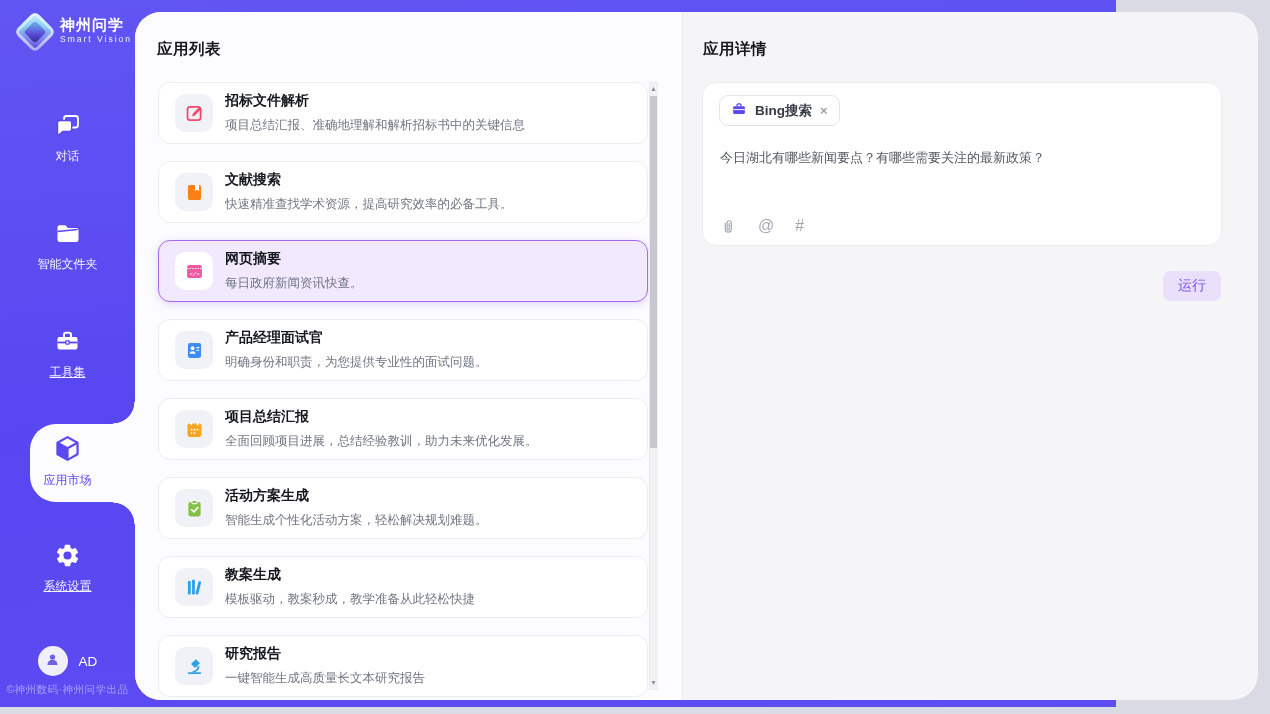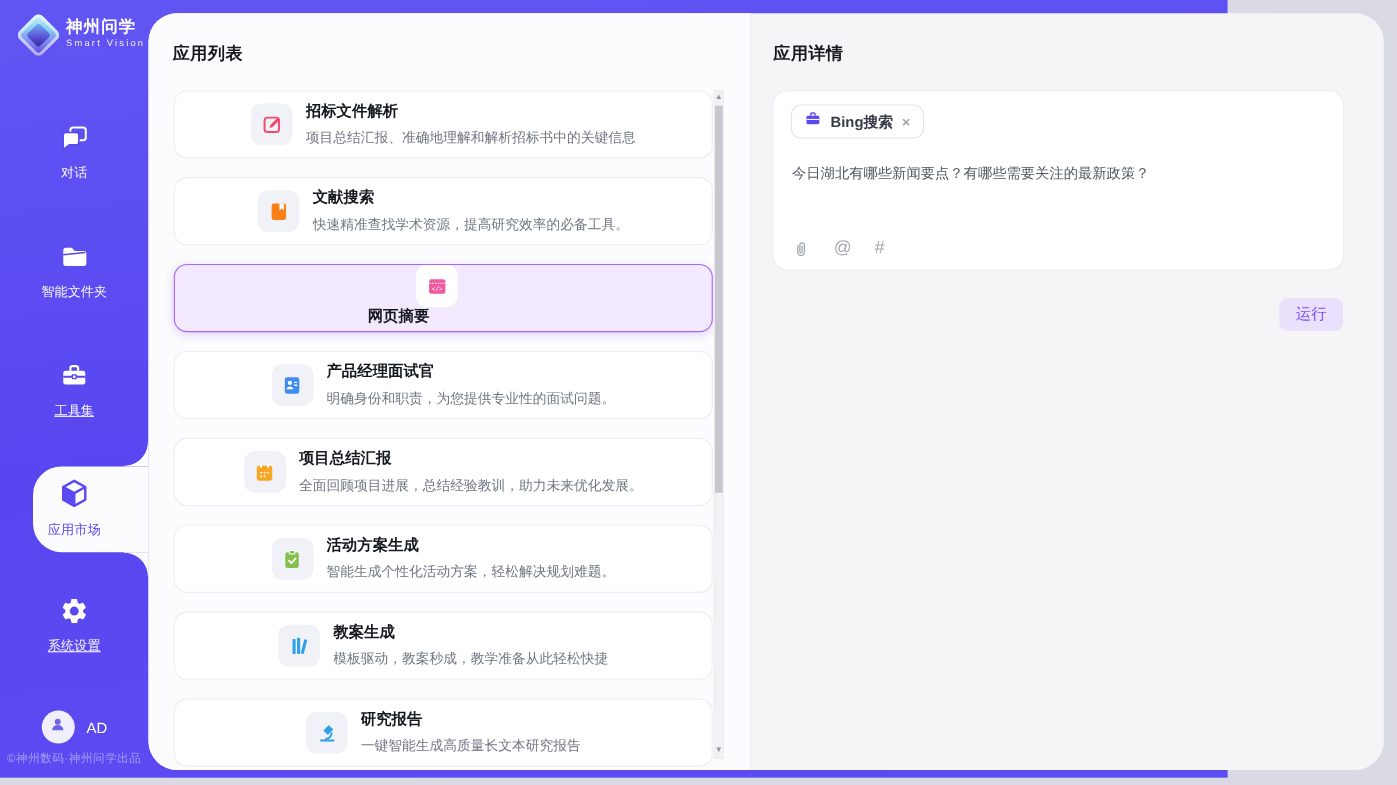--- a/index.html
+++ b/index.html
@@ -50,23 +50,23 @@
     color:rgba(255,255,255,.45); font-size:10.5px; letter-spacing:.5px; }
   
   .content { position:absolute; left:135px; top:12px; width:1123px; height:688px;
     background:#f5f5f8; border-radius:26px; }
   .list-panel { position:absolute; left:0; top:0; bottom:0; width:548px;
     background:#fcfcfe; border-radius:26px 0 0 26px; border-right:1px solid #ebecf1; overflow:hidden; }
   .panel-title { font-size:15.5px; font-weight:bold; color:#17191f; letter-spacing:.5px; }
   .list-panel .panel-title { position:absolute; left:22px; top:27px; }
   .items { position:absolute; left:23px; top:70px; width:490px; }
   .card { height:62px; margin-bottom:17px; background:#fff; border:1px solid #ecedf2;
-    border-radius:12px; display:flex; align-items:center; padding:0 16px; cursor:pointer;justify-content:center; }
+    border-radius:12px; display:flex; align-items:center; padding:0 16px; cursor:pointer; }
   .card.selected { background:#f2e9fe; border:1px solid #a56af2;
-    box-shadow:0 2px 8px rgba(150,90,240,.25);flex-direction:column; }
+    box-shadow:0 2px 8px rgba(150,90,240,.25); }
   .icon-sq { width:38px; height:38px; border-radius:10px; background:#f0f2f7;
     display:flex; align-items:center; justify-content:center; flex:0 0 38px; margin-right:12px; }
   .card.selected .icon-sq { background:#fff; }
   .card-text { overflow:hidden; }
   .card-title { font-size:14px; font-weight:bold; color:#15181f; }
   .card-desc { font-size:12.5px; color:#6f7582; margin-top:7px; white-space:nowrap; }
   
   .scrollbar { position:absolute; left:514px; top:70px; bottom:10px; width:9px;
     background:#f2f2f5; border:1px solid #ececf0; }
   .sb-arrow { position:absolute; left:0; width:100%; height:10px; color:#8f929c; font-size:7px;

